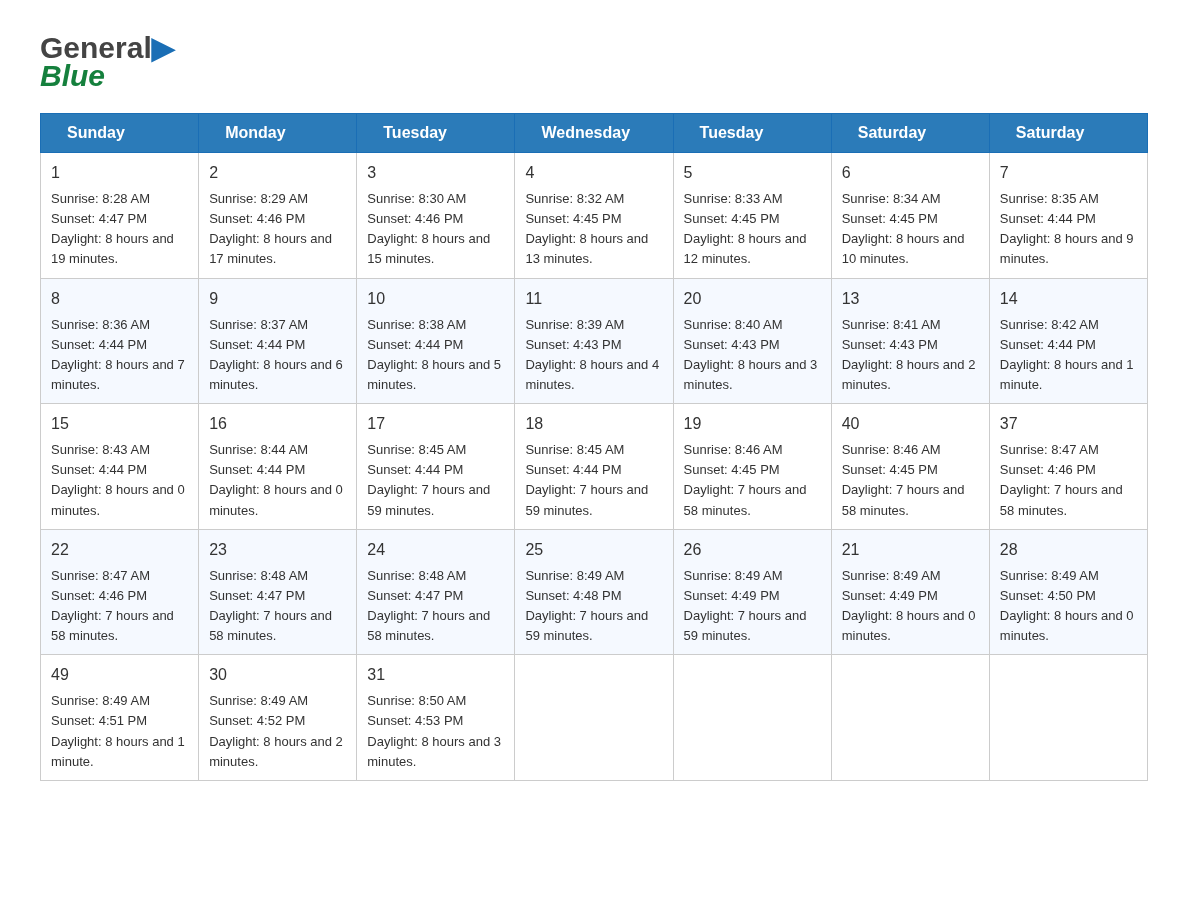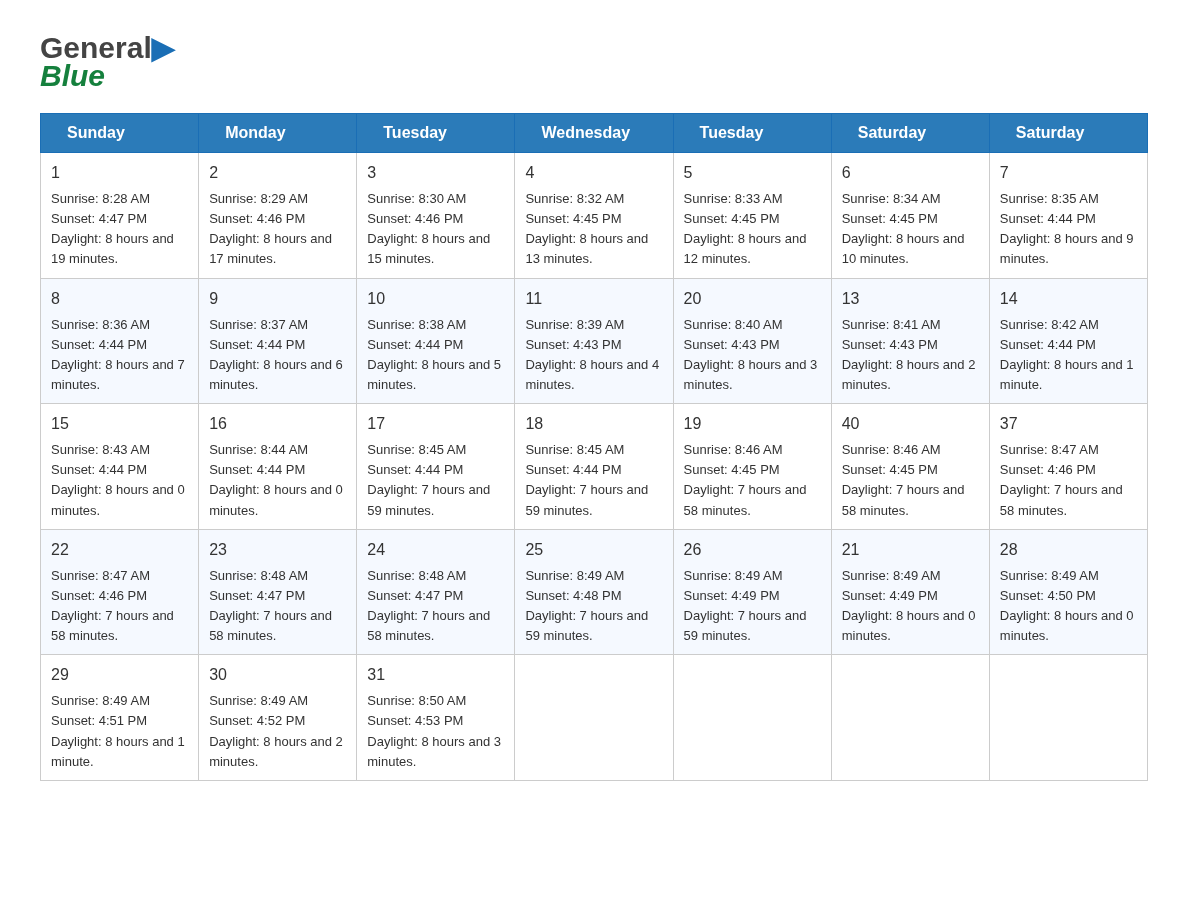--- a/index.html
+++ b/index.html
@@ -354,21 +354,21 @@
           <span class="day-num">28</span>
           <div class="cell-content">
             Sunrise: 8:49 AM<br>
             Sunset: 4:50 PM<br>
             Daylight: 8 hours and 0 minutes.
           </div>
         </td>
       </tr>
       <tr>
         <td>
-          <span class="day-num">29</span>
+          <span class="day-num">49</span>
           <div class="cell-content">
             Sunrise: 8:49 AM<br>
             Sunset: 4:51 PM<br>
             Daylight: 8 hours and 1 minute.
           </div>
         </td>
         <td>
           <span class="day-num">30</span>
           <div class="cell-content">
             Sunrise: 8:49 AM<br>

